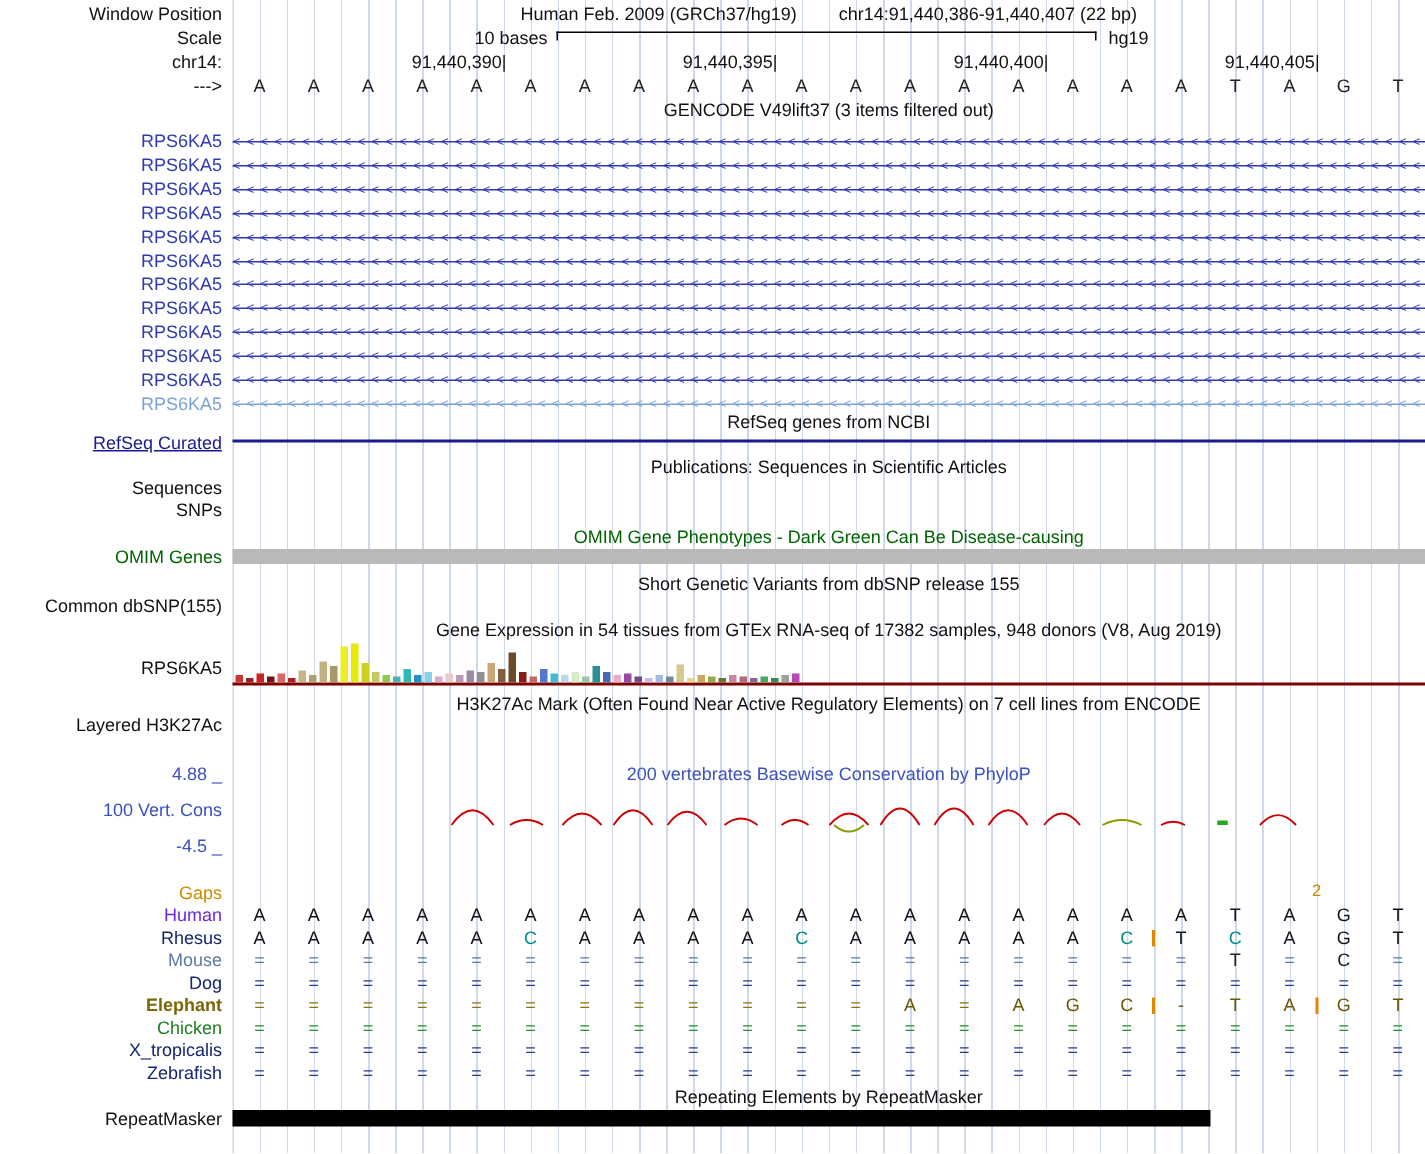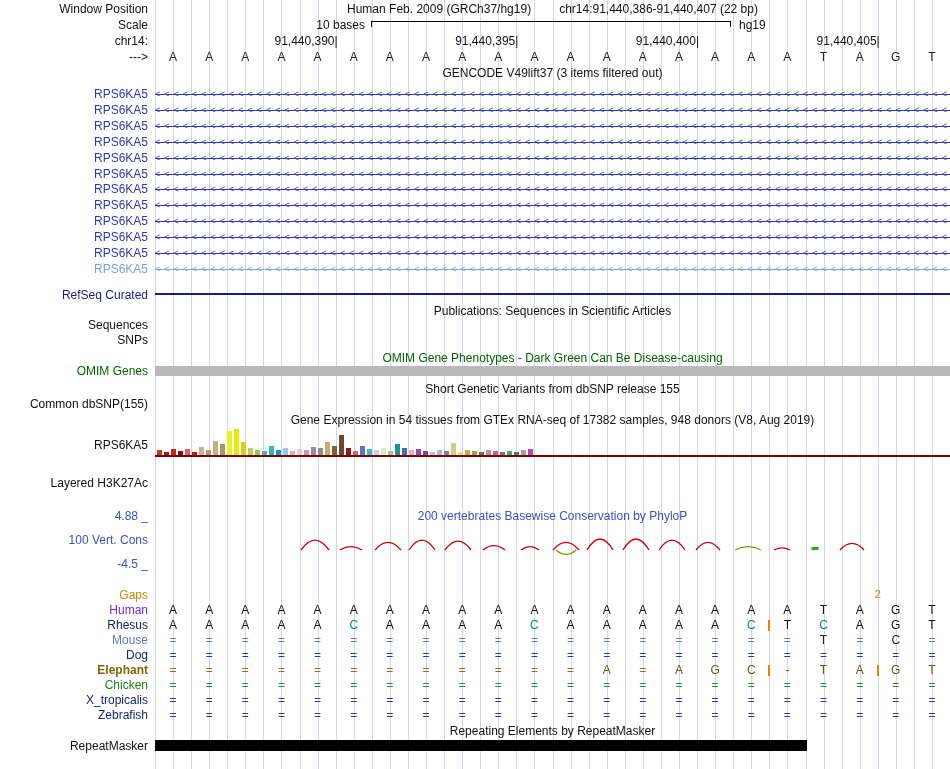--- a/index.html
+++ b/index.html
@@ -133,21 +133,22 @@
       <div class="generow" style="top: 246px;">
         <span class="genelabel" style="color: rgb(47, 58, 178);">RPS6KA5</span>
         <div class="geneline" style="color: rgb(47, 58, 178); background-image: linear-gradient(rgb(47, 58, 178), rgb(47, 58, 178));">&lt;&lt;&lt;&lt;&lt;&lt;&lt;&lt;&lt;&lt;&lt;&lt;&lt;&lt;&lt;&lt;&lt;&lt;&lt;&lt;&lt;&lt;&lt;&lt;&lt;&lt;&lt;&lt;&lt;&lt;&lt;&lt;&lt;&lt;&lt;&lt;&lt;&lt;&lt;&lt;&lt;&lt;&lt;&lt;&lt;&lt;&lt;&lt;&lt;&lt;&lt;&lt;&lt;&lt;&lt;&lt;&lt;&lt;&lt;&lt;&lt;&lt;&lt;&lt;&lt;&lt;&lt;&lt;&lt;&lt;&lt;&lt;&lt;&lt;&lt;&lt;&lt;&lt;&lt;&lt;&lt;&lt;&lt;&lt;&lt;&lt;&lt;&lt;&lt;&lt;&lt;&lt;&lt;&lt;&lt;</div>
       </div>
       <div class="generow" style="top: 262px;">
         <span class="genelabel" style="color: rgb(122, 162, 216);">RPS6KA5</span>
         <div class="geneline" style="color: rgb(122, 162, 216); background-image: linear-gradient(rgb(122, 162, 216), rgb(122, 162, 216));">&lt;&lt;&lt;&lt;&lt;&lt;&lt;&lt;&lt;&lt;&lt;&lt;&lt;&lt;&lt;&lt;&lt;&lt;&lt;&lt;&lt;&lt;&lt;&lt;&lt;&lt;&lt;&lt;&lt;&lt;&lt;&lt;&lt;&lt;&lt;&lt;&lt;&lt;&lt;&lt;&lt;&lt;&lt;&lt;&lt;&lt;&lt;&lt;&lt;&lt;&lt;&lt;&lt;&lt;&lt;&lt;&lt;&lt;&lt;&lt;&lt;&lt;&lt;&lt;&lt;&lt;&lt;&lt;&lt;&lt;&lt;&lt;&lt;&lt;&lt;&lt;&lt;&lt;&lt;&lt;&lt;&lt;&lt;&lt;&lt;&lt;&lt;&lt;&lt;&lt;&lt;&lt;&lt;&lt;&lt;</div>
       </div>
     </div>
 
-  <span class="label" style="top: 288px; color: rgb(26, 26, 140);">RefSeq Curated</span>
+  <div class="ctitle" style="top:274px">RefSeq genes from NCBI</div>
+  <span class="label" style="top: 288px; color: rgb(26, 26, 140); text-decoration: underline;">RefSeq Curated</span>
   <div class="refseq-line" style="background: rgb(26, 26, 140);"></div>
 
   <div class="ctitle" style="top:304px">Publications: Sequences in Scientific Articles</div>
   <span class="label" style="top:318px">Sequences</span>
   <span class="label" style="top:333px">SNPs</span>
 
   <div class="ctitle" style="top: 351px; color: rgb(0, 100, 0);">OMIM Gene Phenotypes - Dark Green Can Be Disease-causing</div>
   <span class="label" style="top: 364px; color: rgb(0, 100, 0);">OMIM Genes</span>
   <div class="omim-bar" style="background: rgb(185, 185, 185);"></div>
 
@@ -207,20 +208,21 @@
       <div class="gbar" style="left: 324px; height: 3px; background: rgb(104, 120, 48);"></div>
       <div class="gbar" style="left: 331px; height: 5px; background: rgb(200, 136, 152);"></div>
       <div class="gbar" style="left: 338px; height: 4px; background: rgb(184, 104, 120);"></div>
       <div class="gbar" style="left: 345px; height: 3px; background: rgb(136, 104, 136);"></div>
       <div class="gbar" style="left: 352px; height: 4px; background: rgb(72, 168, 104);"></div>
       <div class="gbar" style="left: 359px; height: 3px; background: rgb(56, 136, 88);"></div>
       <div class="gbar" style="left: 366px; height: 5px; background: rgb(160, 160, 160);"></div>
       <div class="gbar" style="left: 373px; height: 6px; background: rgb(184, 72, 184);"></div>
     </div>
 
+  <div class="ctitle" style="top:462px">H3K27Ac Mark (Often Found Near Active Regulatory Elements) on 7 cell lines from ENCODE</div>
   <span class="label" style="top:476px">Layered H3K27Ac</span>
 
   <div class="ctitle" style="top: 509px; color: rgb(60, 80, 192);">200 vertebrates Basewise Conservation by PhyloP</div>
   <span class="label" style="top: 509px; color: rgb(60, 80, 192);">4.88 _</span>
   <span class="label" style="top: 533px; color: rgb(60, 80, 192);">100 Vert. Cons</span>
   <span class="label" style="top: 557px; color: rgb(60, 80, 192);">-4.5 _</span>
   <svg class="phylop-svg" id="phylop-svg" width="795" height="52">
       <path d="M 146 30 Q 160 10.2 174 30" stroke="#cc0000" fill="none" stroke-width="1.3"></path>
       <path d="M 185 30 Q 196 23.4 207 30" stroke="#cc0000" fill="none" stroke-width="1.3"></path>
       <path d="M 220 30 Q 233 14.599999999999998 246 30" stroke="#cc0000" fill="none" stroke-width="1.3"></path>

